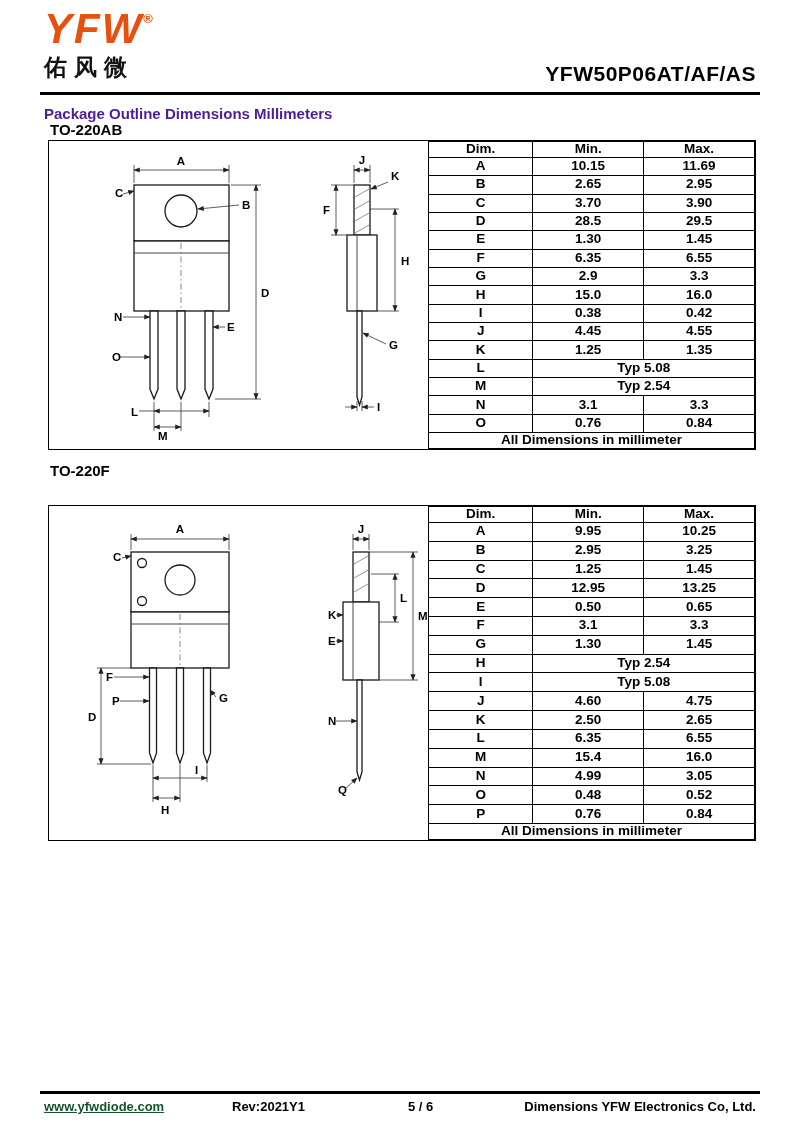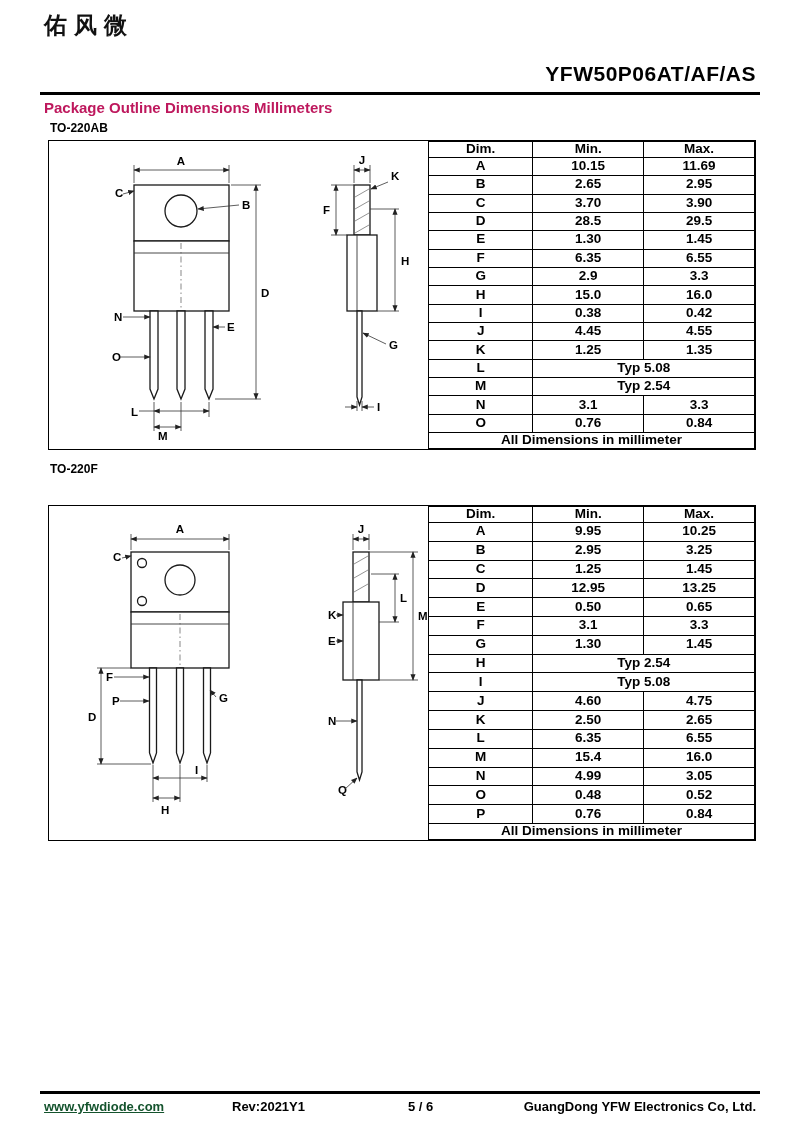--- a/index.html
+++ b/index.html
@@ -10,24 +10,24 @@
   }
 
   
   .logo { position:absolute; left:44px; top:8px; }
   .logo-row { line-height:1; }
   .logo-text { color:#E8500F; font-weight:900; font-style:italic; font-size:42px; letter-spacing:2px; }
   .logo-reg  { color:#E8500F; font-size:13px; font-weight:bold; vertical-align:20px; font-style:normal; }
   .logo-cn   { color:#111; font-weight:bold; font-size:23px; letter-spacing:7px; margin-top:2px; }
   .part-number { position:absolute; right:44px; top:62px; font-size:21px; font-weight:bold; letter-spacing:0.5px; }
   .rule-top { position:absolute; left:40px; top:92px; width:720px; height:3px; background:#000; }
-  .page-heading { position:absolute; left:44px; top:99px; font-size:15px; font-weight:bold; color:#be185d; }
+  .page-heading { position:absolute; left:44px; top:105px; font-size:15px; font-weight:bold; color:#4c1d95; }
 
   
-  .section-label { position:absolute; font-size:12px; font-weight:bold; color:#000; }
+  .section-label { position:absolute; font-size:15px; font-weight:bold; color:#000; }
   .sec1-label { left:50px; top:121px; }
   .sec2-label { left:50px; top:462px; }
   .section-box { position:absolute; left:48px; width:708px; border:1px solid #000; display:flex; background:#fff; }
   .sec1-box { top:140px; height:310px; }
   .sec2-box { top:505px; height:336px; }
   .drawing-area { position:relative; flex:1 1 auto; overflow:hidden; }
   .drawing-area svg { position:absolute; }
 
   
   table.dims { width:327px; flex:0 0 327px; height:100%; border-collapse:collapse; table-layout:fixed; }
@@ -51,20 +51,23 @@
   .footer { position:absolute; left:44px; right:44px; top:1099px; height:18px; font-size:13px; font-weight:bold; }
   .footer-website { position:absolute; left:0; color:#14532d; text-decoration:underline; cursor:pointer; }
   .footer-rev     { position:absolute; left:188px;text-align:right; }
   .footer-page    { position:absolute; left:348px;margin-left:16px; }
   .footer-company { position:absolute; right:0; }
 </style>
 </head>
 <body>
 
 <div class="logo">
+  <div class="logo-row">
+    <span class="logo-text">YFW</span><span class="logo-reg">®</span>
+  </div>
   <div class="logo-cn">佑风微</div>
 </div>
 <div class="part-number">YFW50P06AT/AF/AS</div>
 <div class="rule-top"></div>
 <div class="page-heading">Package Outline Dimensions Millimeters</div>
 
 <div class="section-label sec1-label">TO-220AB</div>
 
 <div class="section-box sec1-box">
   <div class="drawing-area">
@@ -447,14 +450,14 @@
       </tr>
     </tfoot>
   </table>
 </div>
 
 <div class="rule-bottom"></div>
 <div class="footer">
   <span class="footer-website">www.yfwdiode.com</span>
   <span class="footer-rev">Rev:2021Y1</span>
   <span class="footer-page">5 / 6</span>
-  <span class="footer-company">GuangDong YFW Electronics Co, Ltd.</span>
+  <span class="footer-company">Dimensions YFW Electronics Co, Ltd.</span>
 </div>
 
 </body></html>

